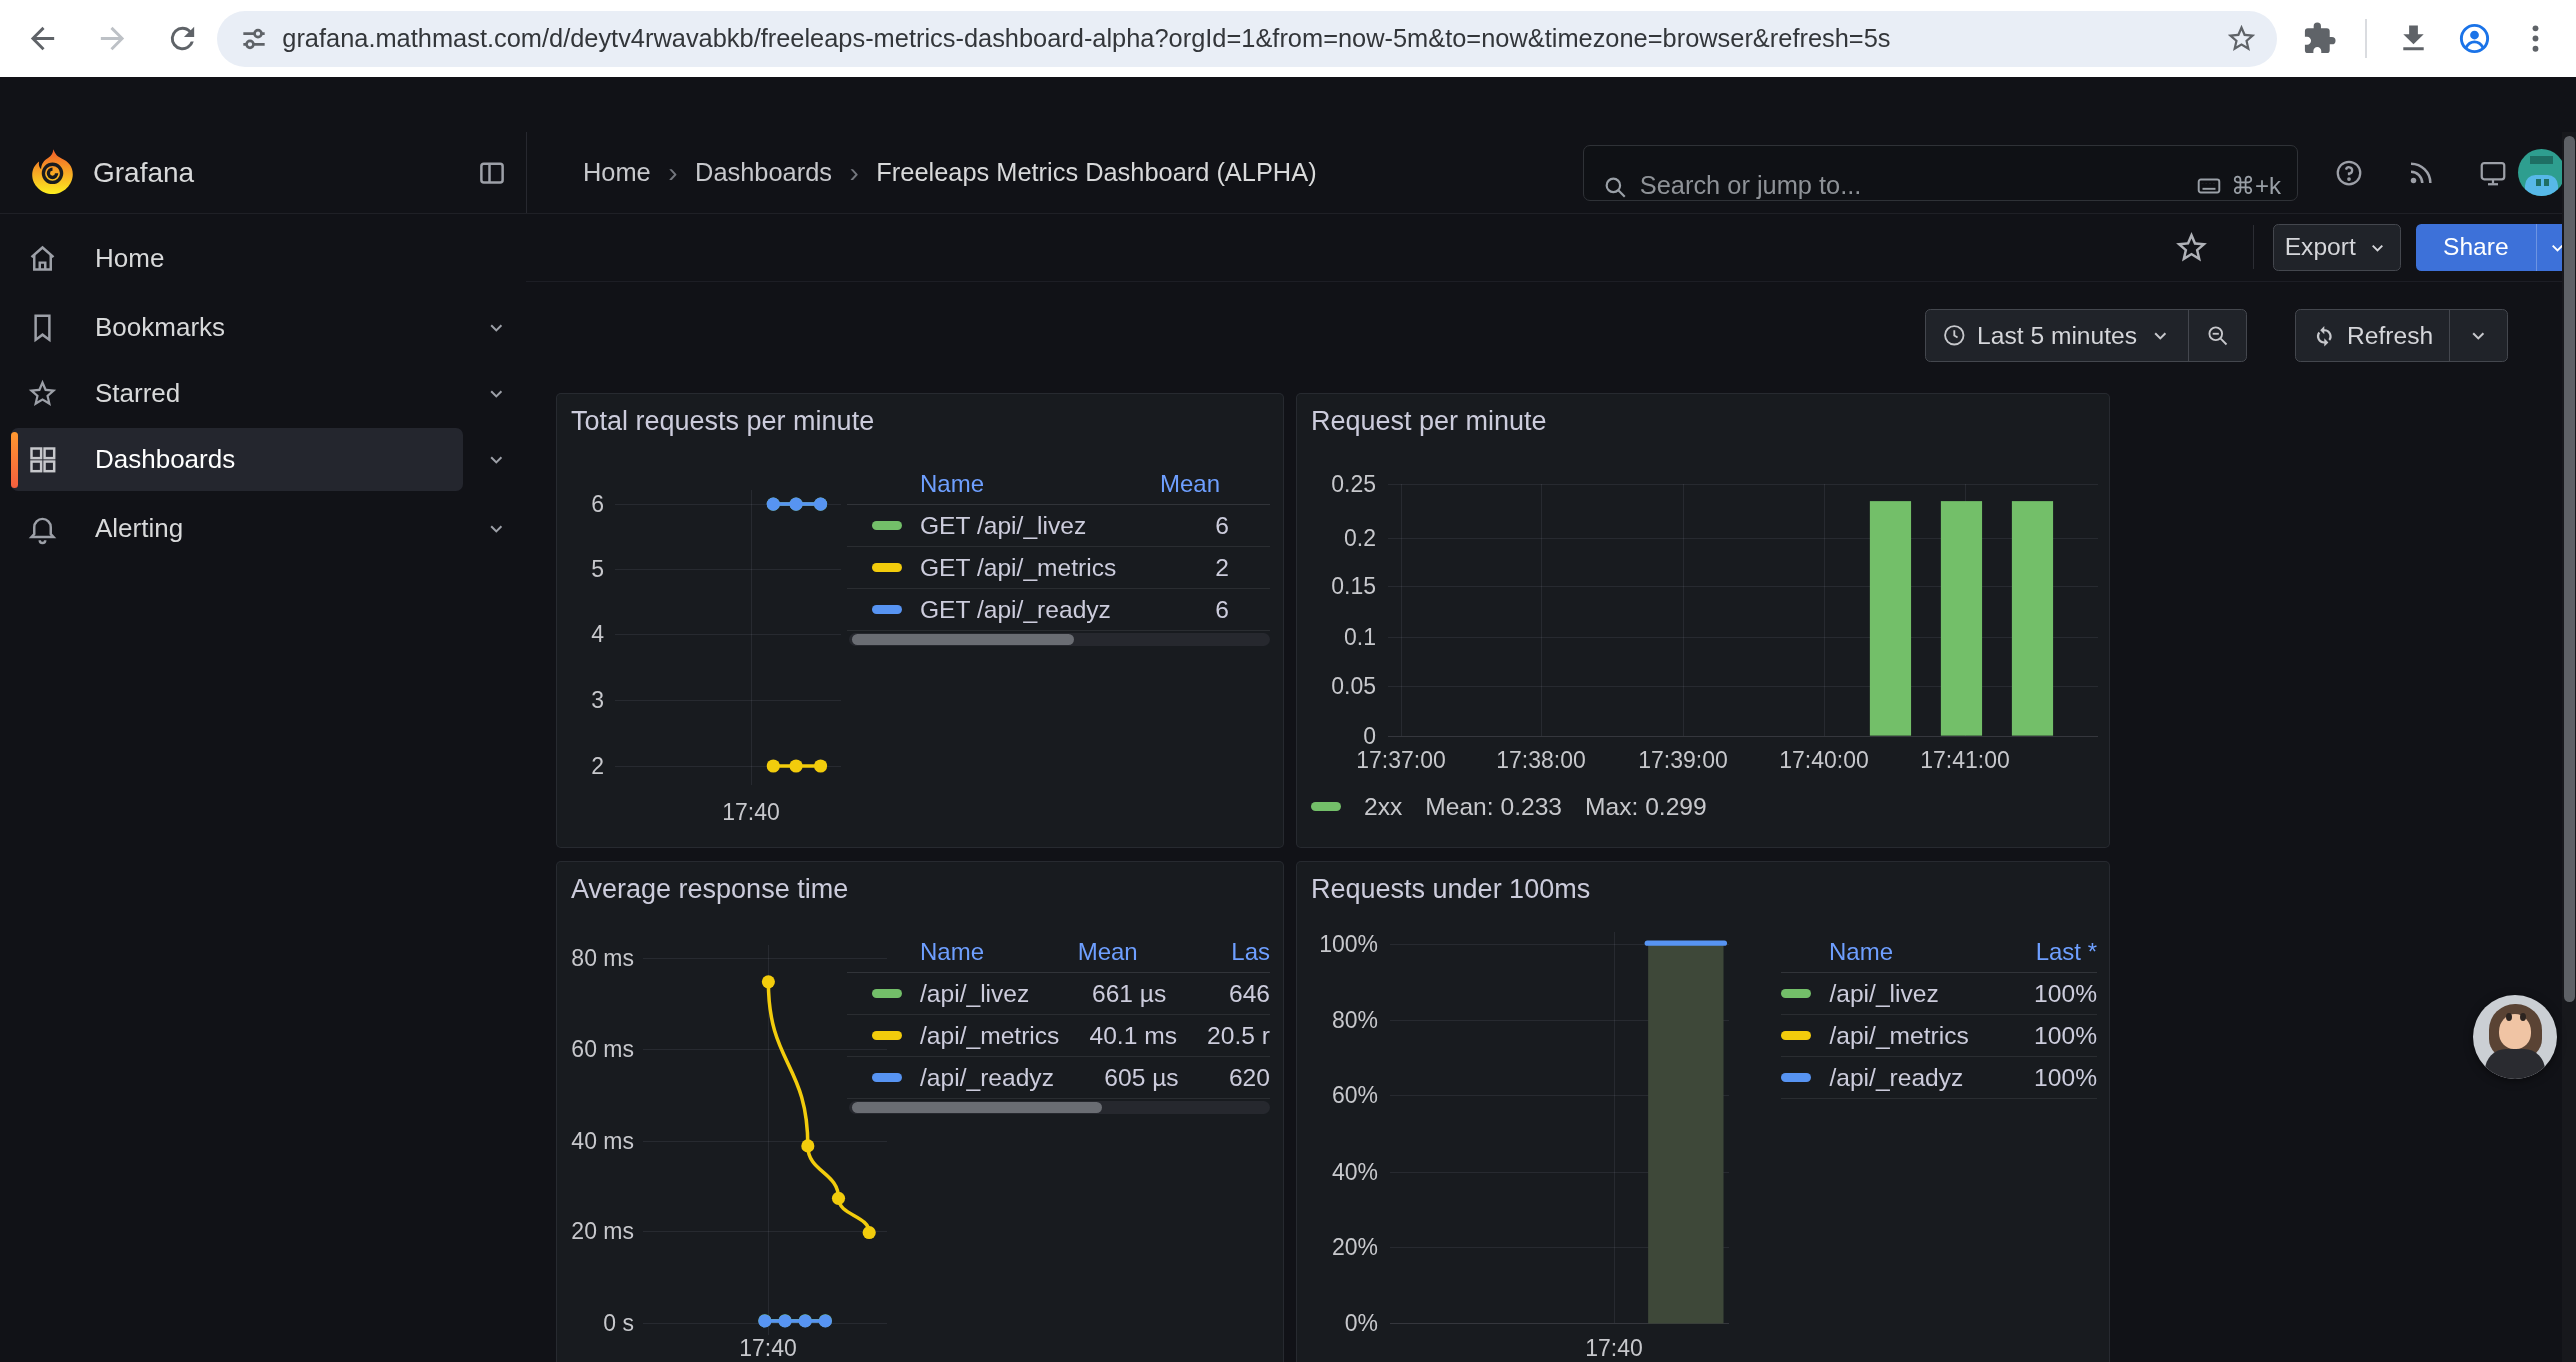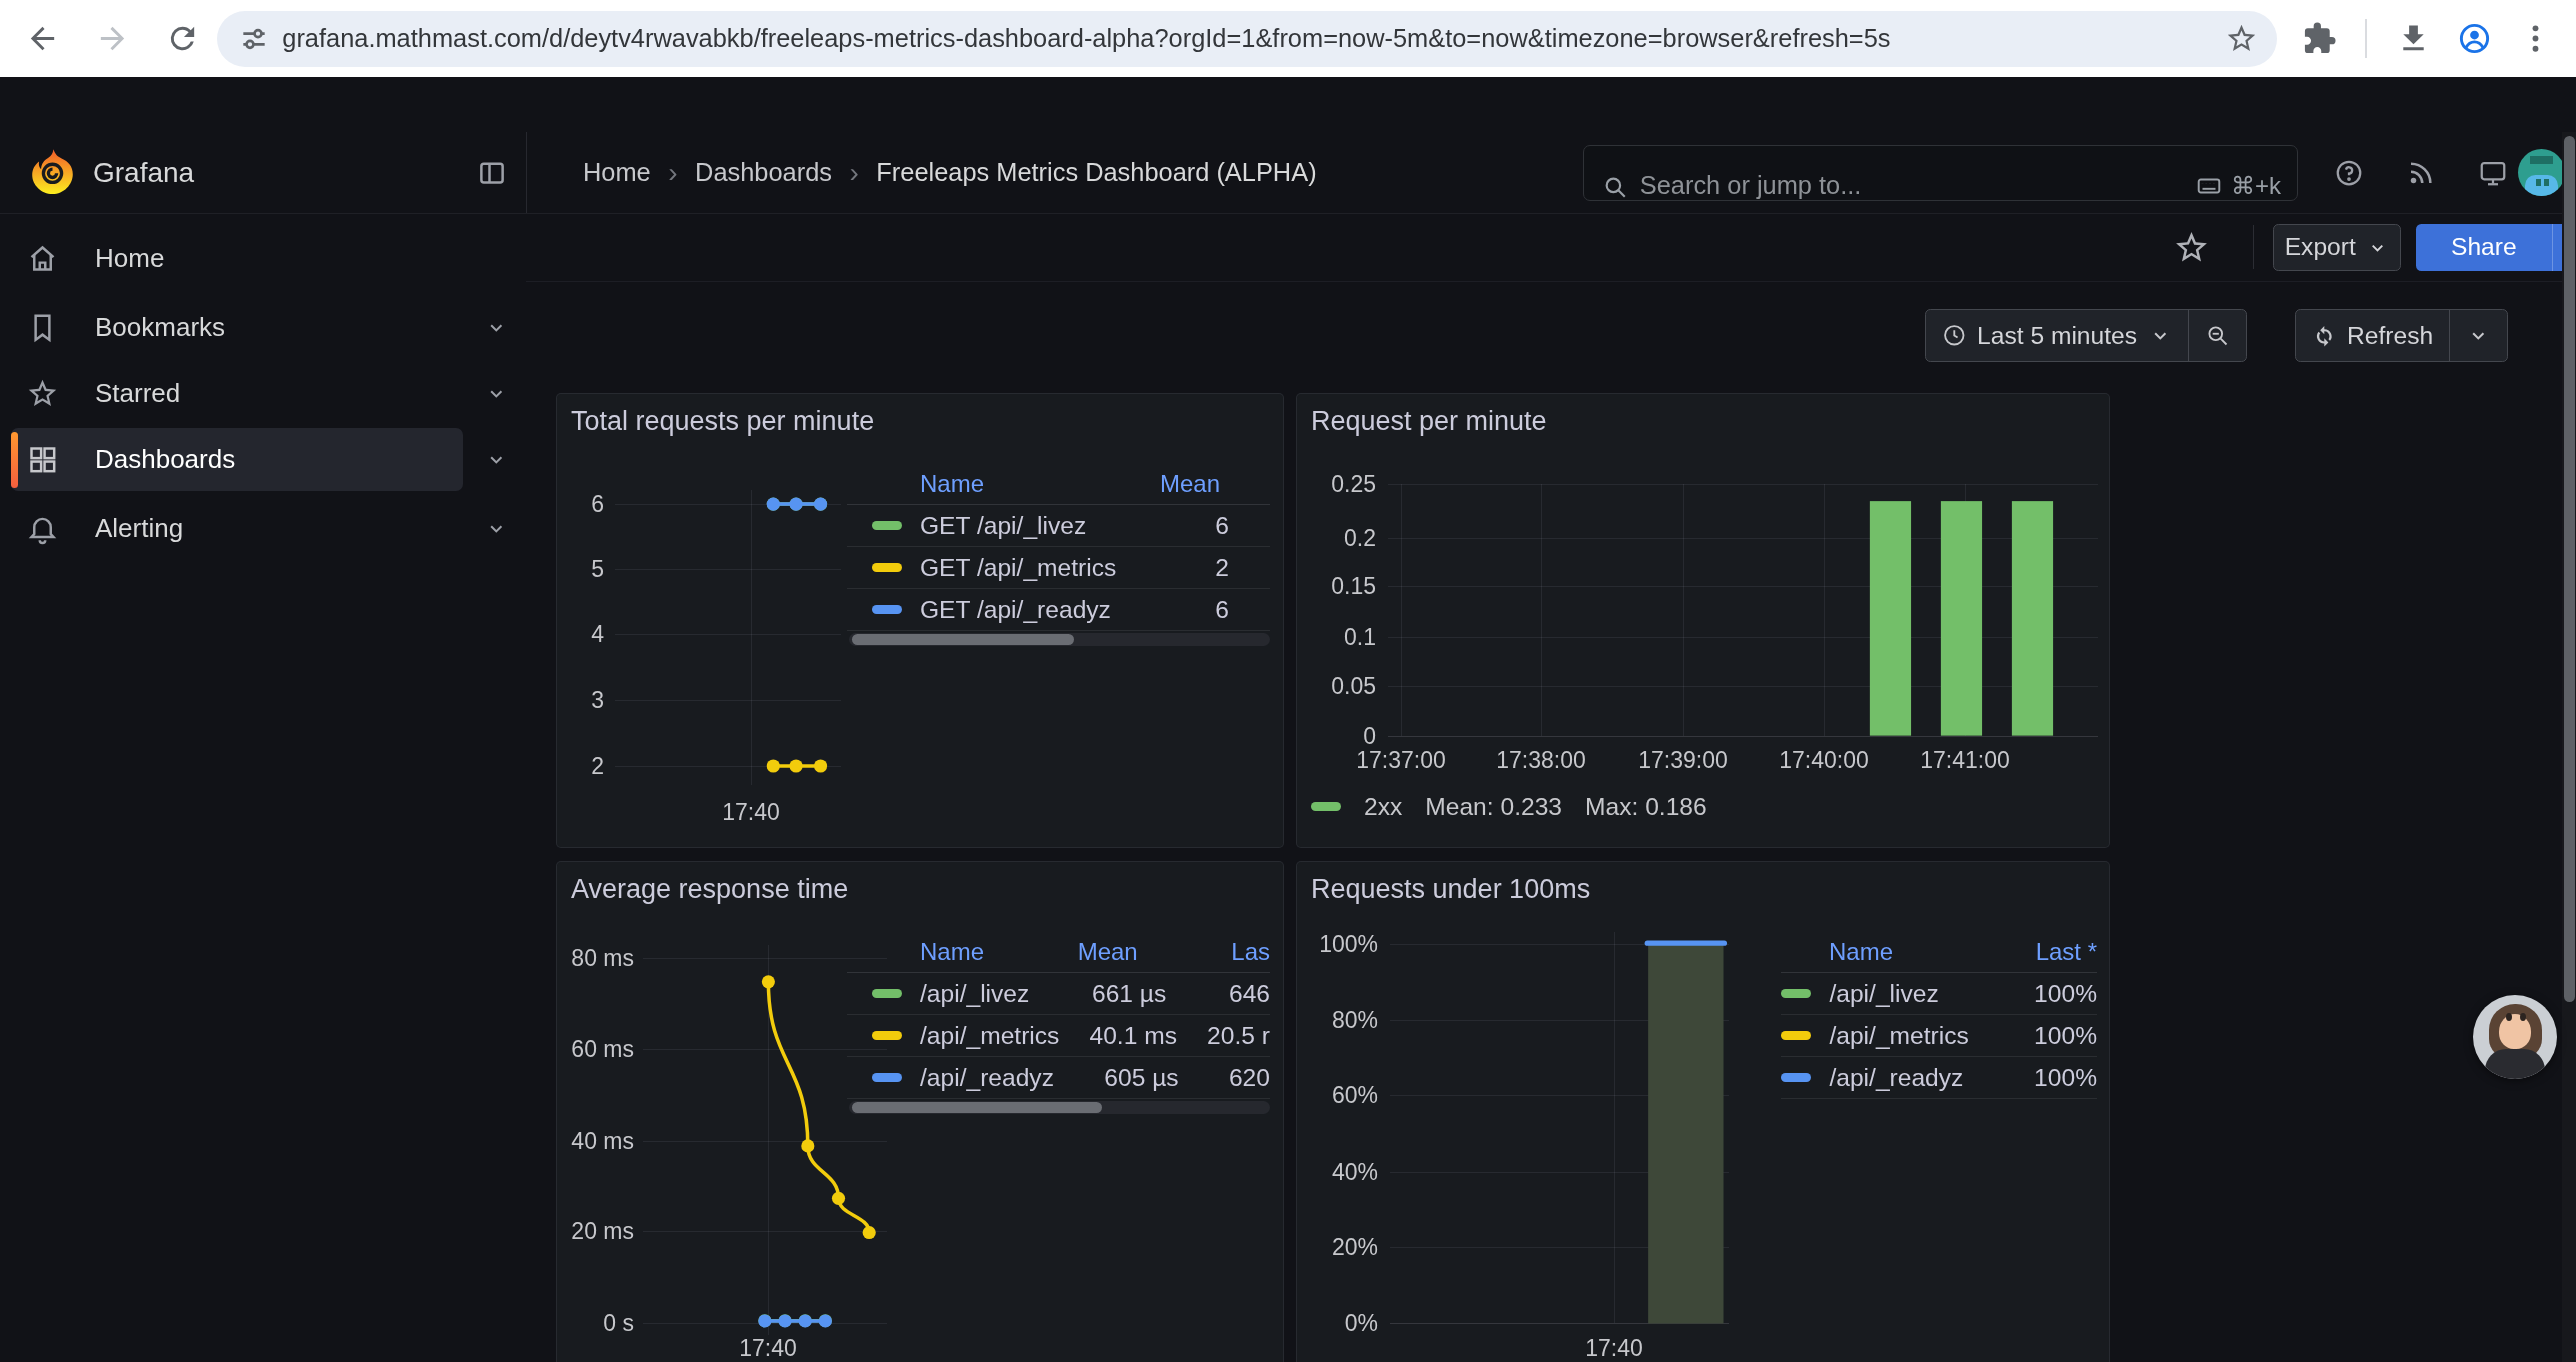--- a/index.html
+++ b/index.html
@@ -278,21 +278,21 @@
           </svg>
       </div>
       <div style="position:absolute;left:1727px;top:12.3px;width:0.9px;height:44px;background:rgba(204,204,220,0.15)"></div>
       <div class="btn" style="position:absolute;left:1747px;top:10.5px;width:128px;height:47px">
         <span>Export</span>
         <svg viewBox="0 0 24 24" fill="none" stroke="currentColor" stroke-width="2">
             <path d="M7 10l5 5 5-5"></path>
           </svg>
       </div>
       <div class="share-btn">
-        <div style="display:flex;align-items:center;padding:0 35px;background:#3D71D9;border-radius:5.3px 0 0 5.3px">
+        <div style="display:flex;align-items:center;padding:0 27px;background:#3D71D9;border-radius:5.3px 0 0 5.3px">
           <span>Share</span>
         </div>
         <div style="display:flex;align-items:center;justify-content:center;width:42px;background:#3D71D9;border-left:0.9px solid rgba(255,255,255,0.25);border-radius:0 5.3px 5.3px 0">
           <svg viewBox="0 0 24 24" width="23" height="23" fill="none" stroke="#fff" stroke-width="2">
               <path d="M7 10l5 5 5-5"></path>
             </svg>
         </div>
       </div>
     </div>
 
@@ -412,21 +412,21 @@
       <span class="xtick" style="left:668px;top:353px">17:41:00</span>
       <svg id="chart-rpm" class="chart-svg" style="left:88px;top:83px" width="719" height="263" viewBox="0 0 820 300">
           <rect x="553" y="27.515999999999963" width="47" height="267.48400000000004" fill="#73BF69"></rect>
           <rect x="634" y="27.515999999999963" width="47" height="267.48400000000004" fill="#73BF69"></rect>
           <rect x="715" y="27.515999999999963" width="47" height="267.48400000000004" fill="#73BF69"></rect>
         </svg>
       <div class="p2legend" style="left:14px;top:395px;height:35px">
         <i class="dash" style="background: rgb(115, 191, 105);"></i>
         <span>2xx</span>
         <span>Mean: 0.233</span>
-        <span>Max: 0.186</span>
+        <span>Max: 0.299</span>
       </div>
     </div>
 
 
     <div class="panel" style="left:556px;top:729px;width:728px;height:526px">
       <div class="panel-title">Average response time</div>
       <span class="ytick" style="left:0;width:77px;top:96px">80 ms</span>
       <span class="ytick" style="left:0;width:77px;top:187px">60 ms</span>
       <span class="ytick" style="left:0;width:77px;top:279px">40 ms</span>
       <span class="ytick" style="left:0;width:77px;top:369px">20 ms</span>

